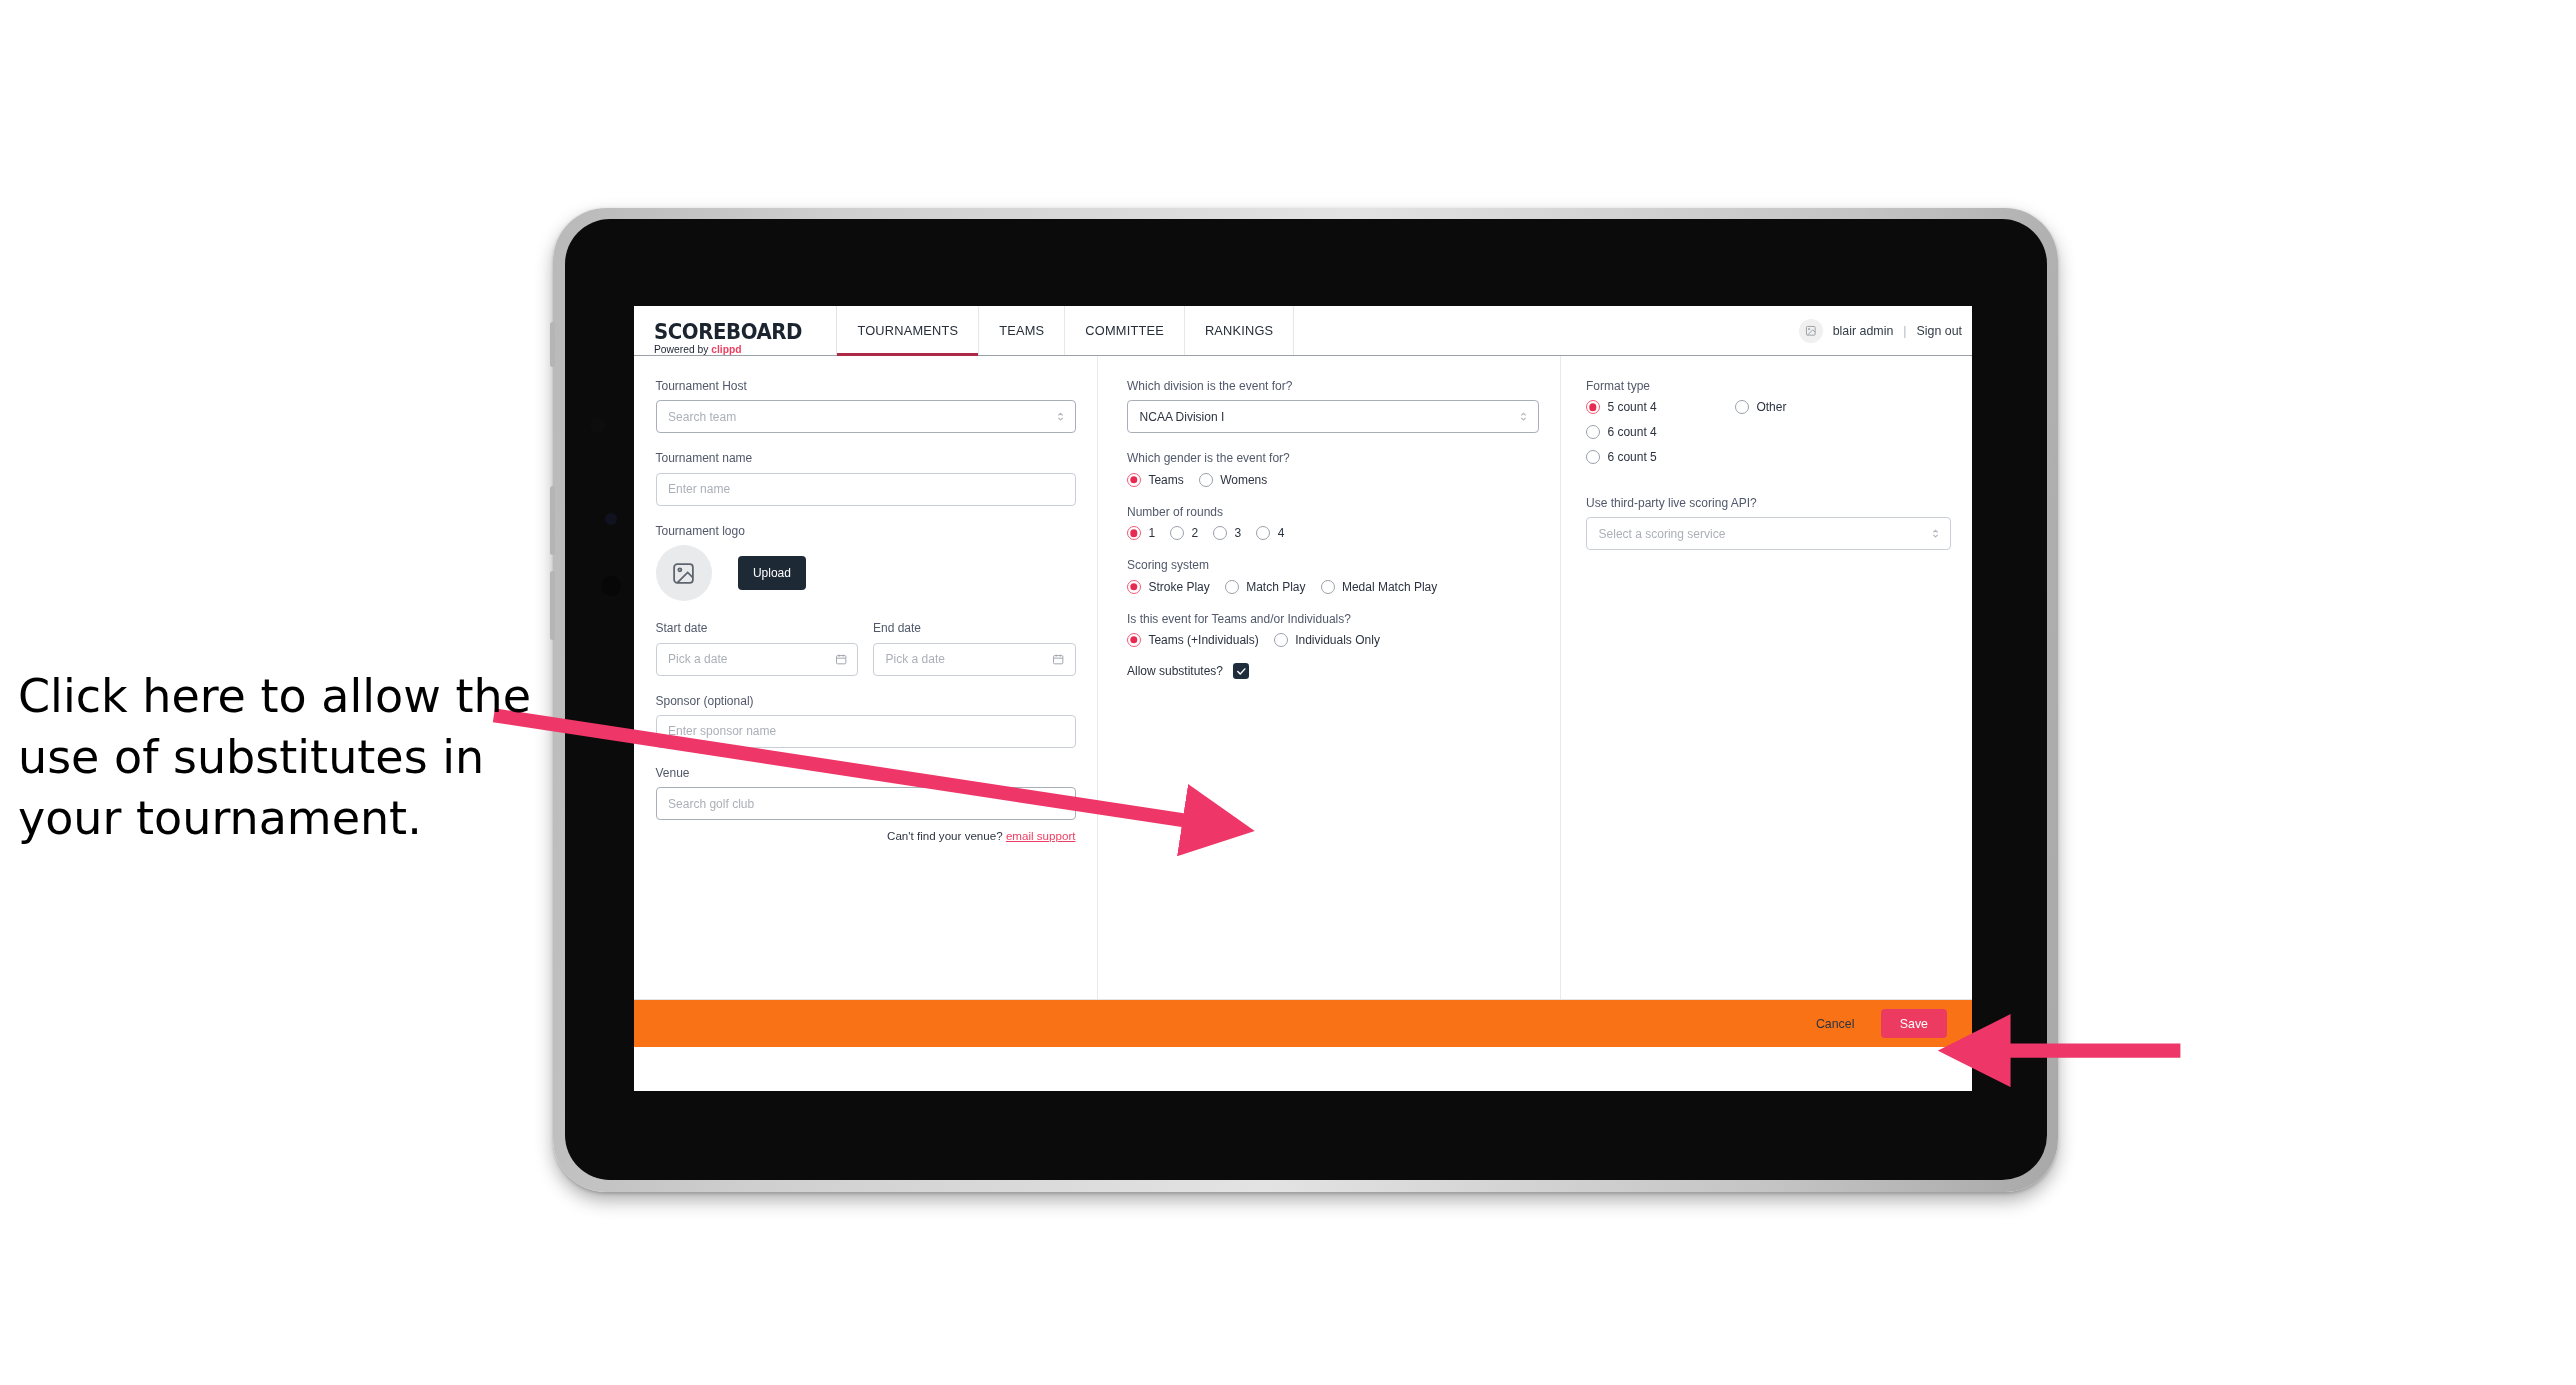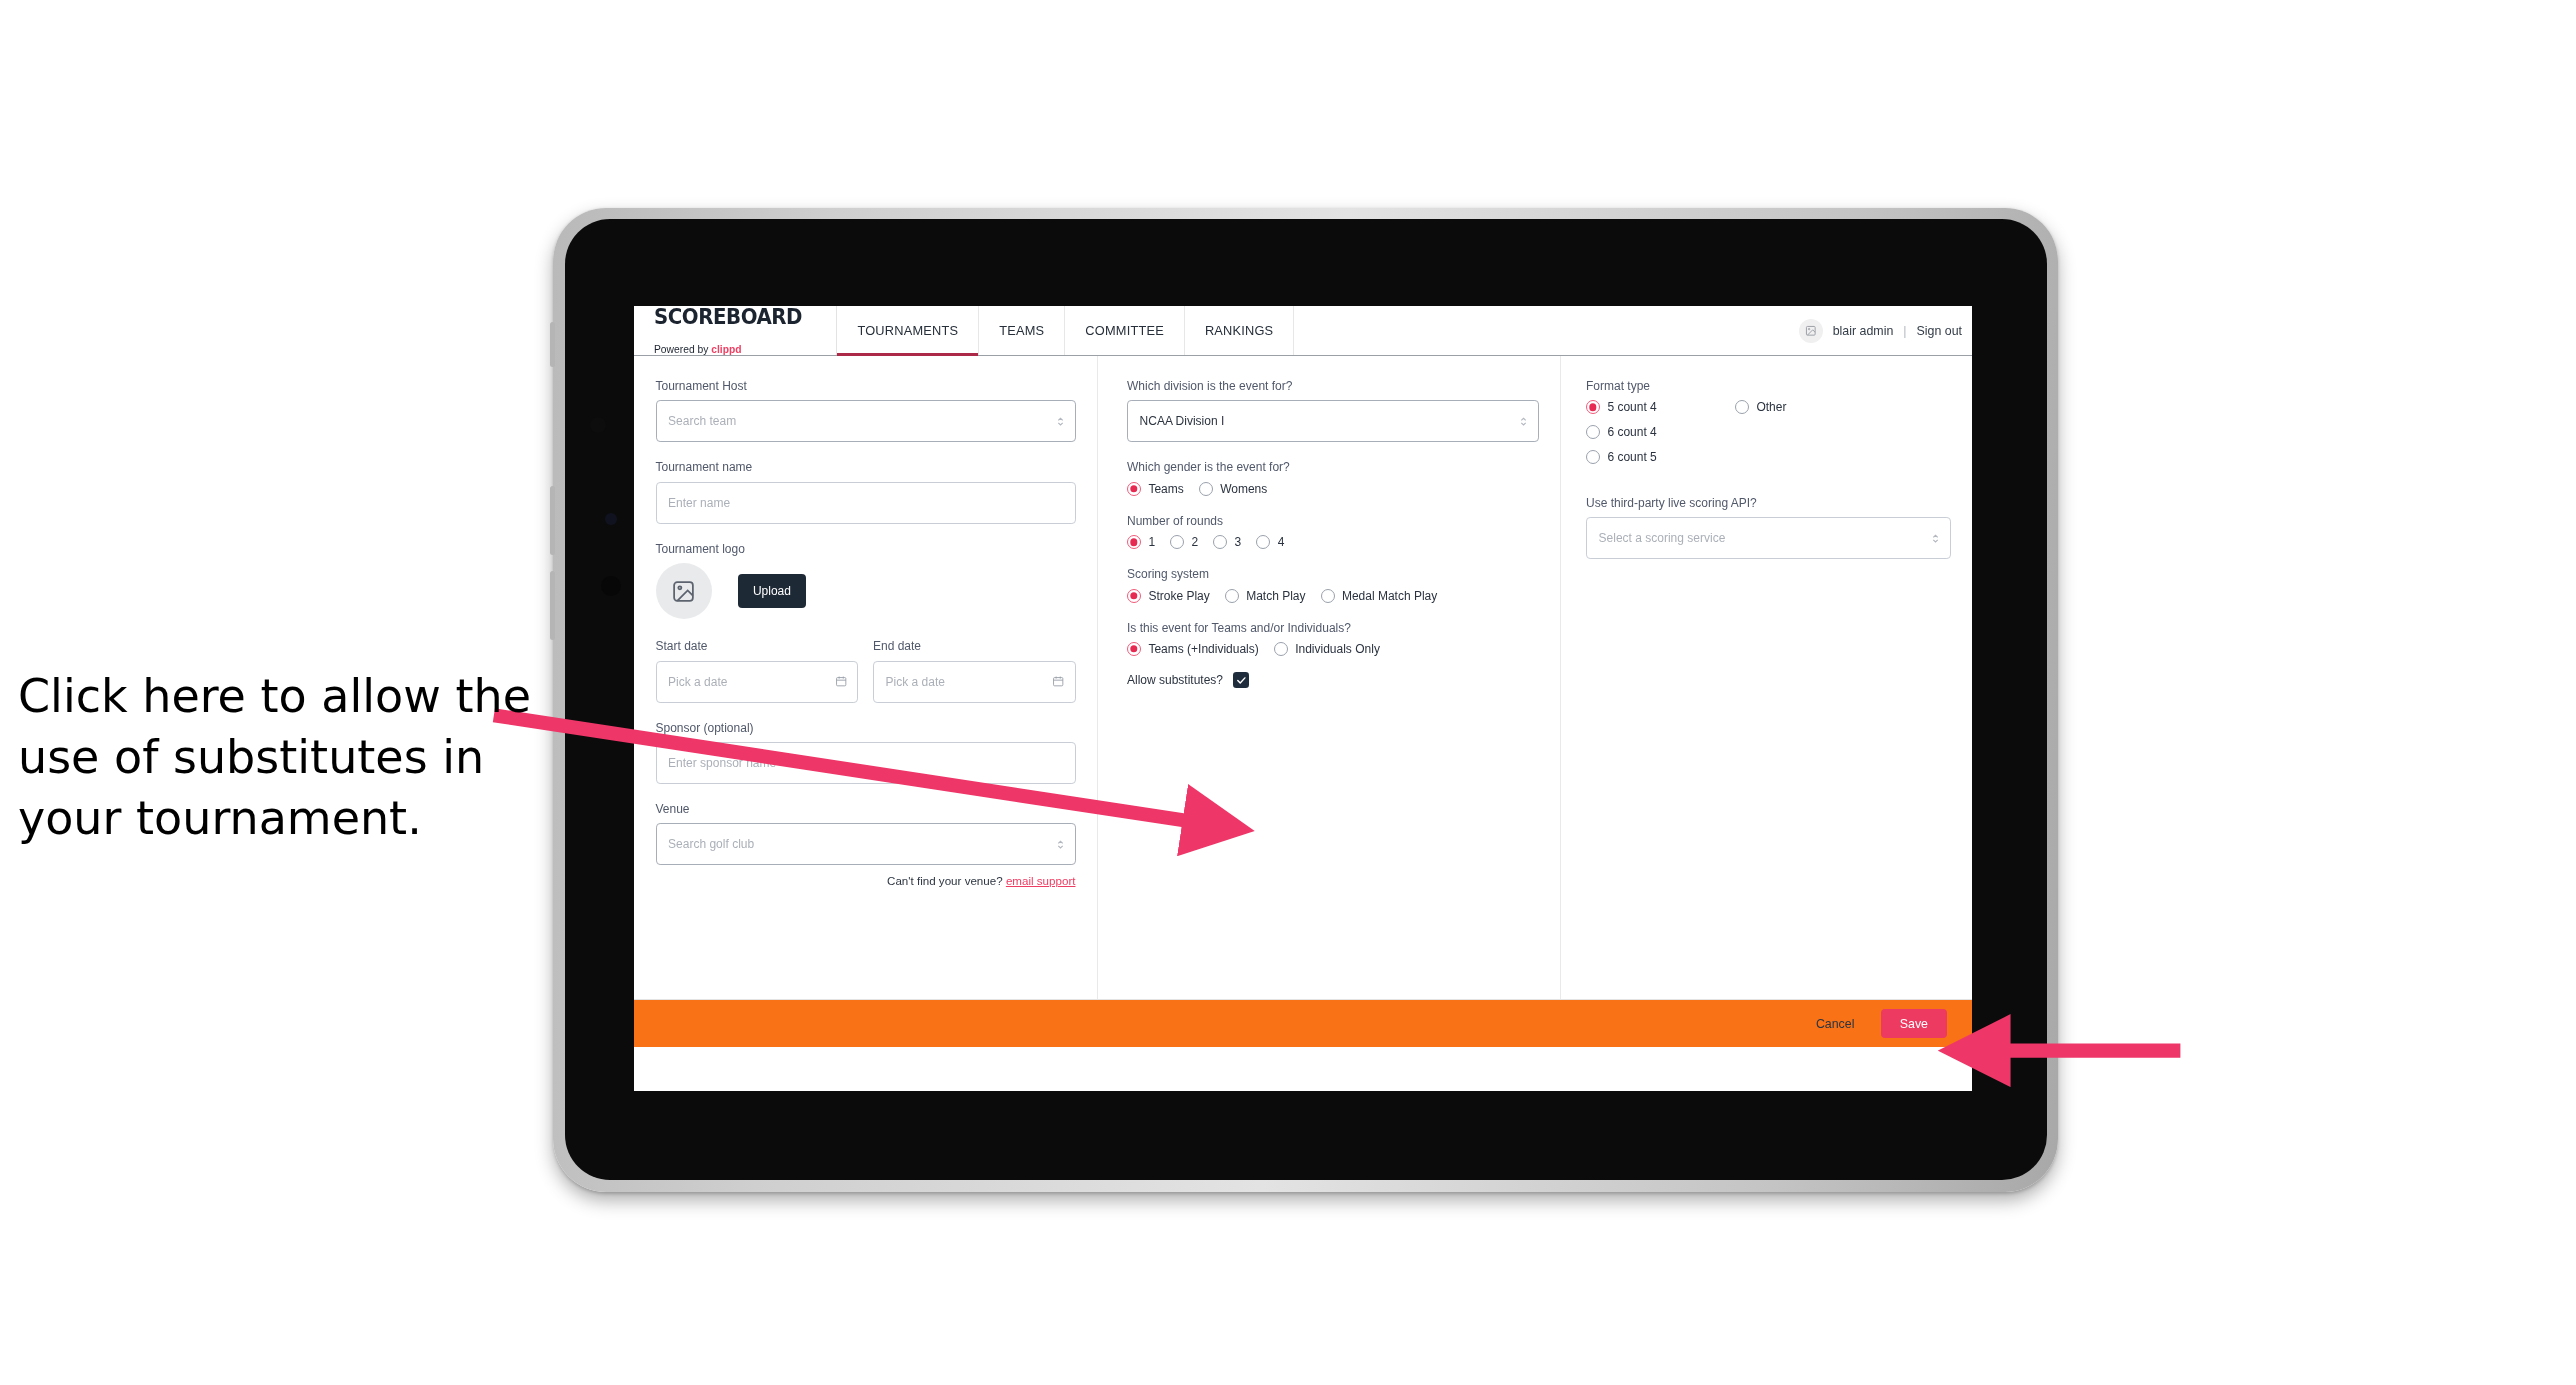--- a/index.html
+++ b/index.html
@@ -64,21 +64,21 @@
   
   .app-header {
     height: 50px;
     display: flex;
     align-items: stretch;
     border-bottom: 0.8px solid #9aa0a6;
     background: #fff;
     position: relative;
   }
   .brand {
-    display: flex; flex-direction: column; justify-content: space-between;
+    display: flex; flex-direction: column; justify-content: flex-end;
     padding: 0 21.5px 0 20px;
     border-right: 0.8px solid #e3e3e3;
     min-width: 161px;
   }
   .brand-title {
     font-family: "DejaVu Sans", sans-serif;
     font-weight: 700;
     font-size: 21.5px;
     letter-spacing: -0.5px;
     color: #1c2430;
@@ -154,21 +154,21 @@
 
   .field-label {
     font-size: 12px;
     color: #50586a;
     margin-bottom: 7.4px;
   }
   .gap-top { margin-top: 18px; }
 
   .input {
     width: 100%;
-    height: 42px;
+    height: 33px;
     border: 0.8px solid #a8aeb8;
     border-radius: 4.1px;
     background: #fff;
     display: flex;
     align-items: center;
     padding: 0 10px 0 11.6px;
     font-size: 12px;
     color: #343c4a;
     position: relative;
   }

